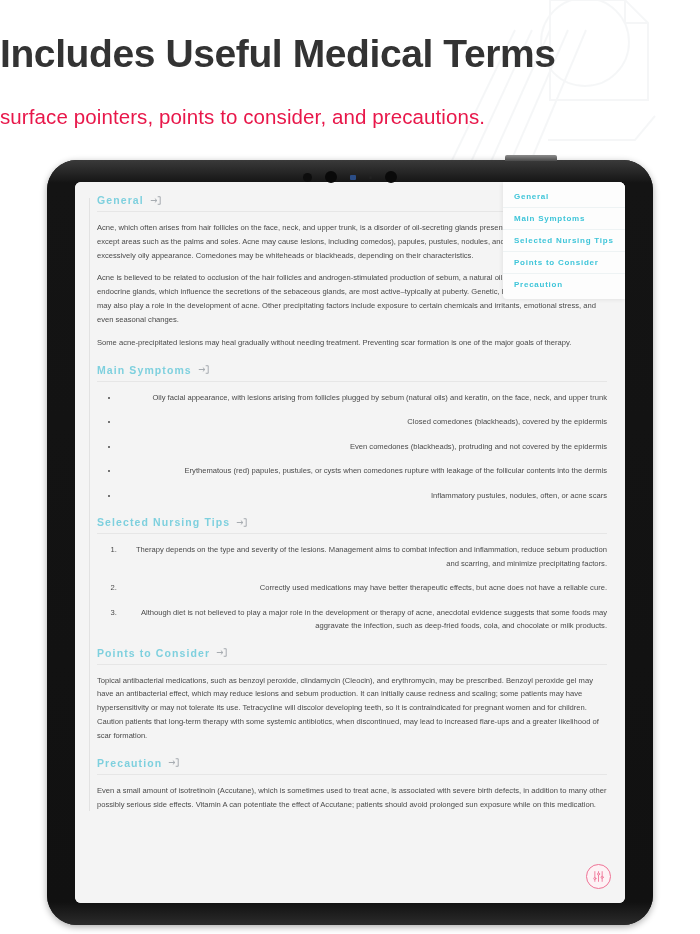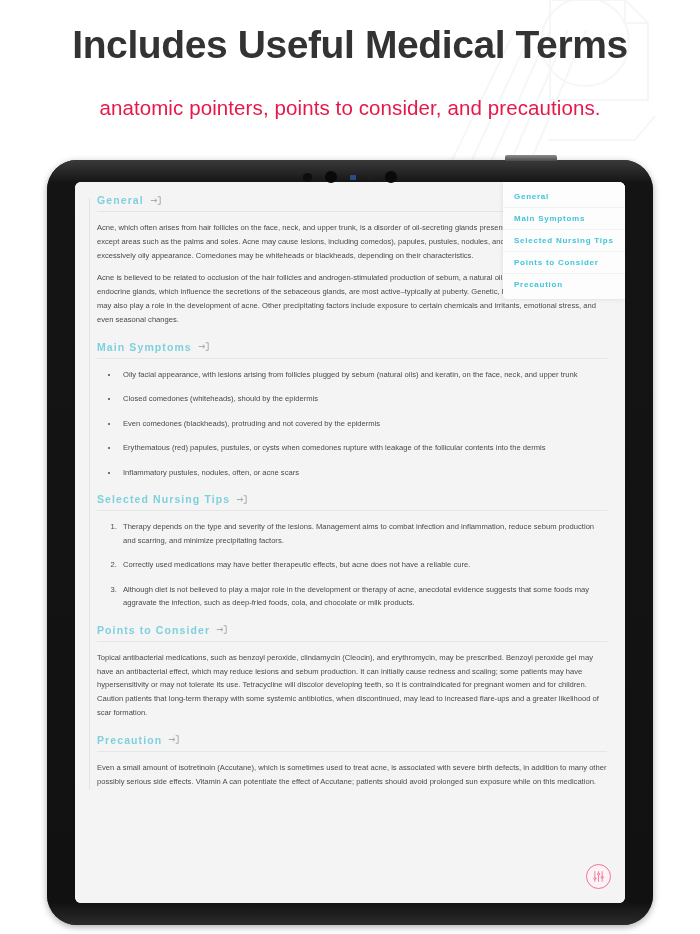--- a/index.html
+++ b/index.html
@@ -12,21 +12,21 @@
   .page { position: relative; width: 700px; height: 934px; background:#fff; }
 
   
   .watermark {
     position: absolute; top: -10px; right: 20px;
     width: 260px; height: 190px;
     opacity: .5; pointer-events: none;
   }
 
   
-  .header { position: absolute; top: 0; left: 0; width: 700px; padding-top: 22px; text-align: center; }
+  .header { position: absolute; top: 0; left: 0; width: 700px; padding-top: 31px; }
   .headline {
     font-size: 39px; font-weight: 700; color: #333333;
     letter-spacing: -0.4px; line-height: 1.18;
   }
   .subhead {
     margin-top: 28px; font-size: 20.5px; color: #e8174a;
     font-weight: 400; letter-spacing: 0.1px;
   }
 
   
@@ -86,21 +86,21 @@
     border-bottom: 1px solid #e6e6e6;
   }
   .sec-head .enter-icon { display:flex; }
 
   p.body {
     font-size: 7.6px; line-height: 1.82; color: #4a4a4a;
     margin-bottom: 9px; text-align: left;
   }
   p.body:last-child { margin-bottom: 0; }
 
-  ul.bullets, ol.numbers { margin: 4px 0 2px 0; padding-left: 22px; }
+  ul.bullets, ol.numbers { margin: 4px 0 2px 0; padding-left: 22px; text-align: right; }
   ul.bullets li, ol.numbers li {
     font-size: 7.6px; line-height: 1.78; color: #4a4a4a;
     margin-bottom: 11px; padding-left: 4px;
   }
   ul.bullets li::marker { font-size: 7.6px; }
   ol.numbers li::marker { color:#4a4a4a; }
   .sec { margin-bottom: 14px; }
 
   
   .nav-panel {
@@ -141,21 +141,21 @@
       <circle cx="165" cy="52" r="44"></circle>
       <path d="M130 10 L205 10 L228 33 L228 110 L130 110 Z"></path>
       <path d="M205 10 L205 33 L228 33"></path>
       <path d="M25 185 L95 40 M45 185 L112 40 M65 185 L130 40 M85 185 L148 40 M105 185 L166 40"></path>
       <path d="M128 150 L215 150 L235 126"></path>
     </g>
   </svg>
 
   <div class="header">
     <div class="headline">Includes Useful Medical Terms</div>
-    <div class="subhead">anatomic pointers, points to consider, and precautions.</div>
+    <div class="subhead">surface pointers, points to consider, and precautions.</div>
   </div>
 
   <div class="tablet">
     <div class="power-btn"></div>
     <div class="sensors">
       <span class="sensor s-a"></span>
       <span class="sensor s-b"></span>
       <span class="sensor s-c"></span>
       <span class="sensor s-d"></span>
       <span class="sensor s-e"></span>
@@ -173,36 +173,37 @@
                 <span class="enter-icon">
                   <svg width="11" height="11" viewBox="0 0 14 14" fill="none" stroke="#9aa0a6" stroke-width="1.1">
                     <path d="M1 7 h7.2"></path>
                       <path d="M6.2 4.6 L8.8 7 L6.2 9.4"></path>
                     <path d="M9.8 2.2 h3.2 v9.6 h-3.2"></path>
                   </svg>
                 </span>
               </div>
               <p class="body">Acne, which often arises from hair follicles on the face, neck, and upper trunk, is a disorder of oil-secreting glands present over all of the skin surface except areas such as the palms and soles. Acne may cause lesions, including comedos), papules, pustules, nodules, and cysts, along with an excessively oily appearance. Comedones may be whiteheads or blackheads, depending on their characteristics.</p>
               <p class="body">Acne is believed to be related to occlusion of the hair follicles and androgen-stimulated production of sebum, a natural oil. It tends to occur when the endocrine glands, which influence the secretions of the sebaceous glands, are most active–typically at puberty. Genetic, hormonal, and bacterial factors may also play a role in the development of acne. Other precipitating factors include exposure to certain chemicals and irritants, emotional stress, and even seasonal changes.</p>
+              <p class="body">Some acne-precipitated lesions may heal gradually without needing treatment. Preventing scar formation is one of the major goals of therapy.</p>
             </div>
 
             <div class="sec">
               <div class="sec-head">
                 <span>Main Symptoms</span>
                 <span class="enter-icon">
                   <svg width="11" height="11" viewBox="0 0 14 14" fill="none" stroke="#9aa0a6" stroke-width="1.1">
                     <path d="M1 7 h7.2"></path>
                       <path d="M6.2 4.6 L8.8 7 L6.2 9.4"></path>
                     <path d="M9.8 2.2 h3.2 v9.6 h-3.2"></path>
                   </svg>
                 </span>
               </div>
               <ul class="bullets">
                 <li>Oily facial appearance, with lesions arising from follicles plugged by sebum (natural oils) and keratin, on the face, neck, and upper trunk</li>
-                <li>Closed comedones (whiteheads), should by the epidermis</li>
+                <li>Closed comedones (blackheads), covered by the epidermis</li>
                 <li>Even comedones (blackheads), protruding and not covered by the epidermis</li>
                 <li>Erythematous (red) papules, pustules, or cysts when comedones rupture with leakage of the follicular contents into the dermis</li>
                 <li>Inflammatory pustules, nodules, often, or acne scars</li>
               </ul>
             </div>
 
             <div class="sec">
               <div class="sec-head">
                 <span>Selected Nursing Tips</span>
                 <span class="enter-icon">

